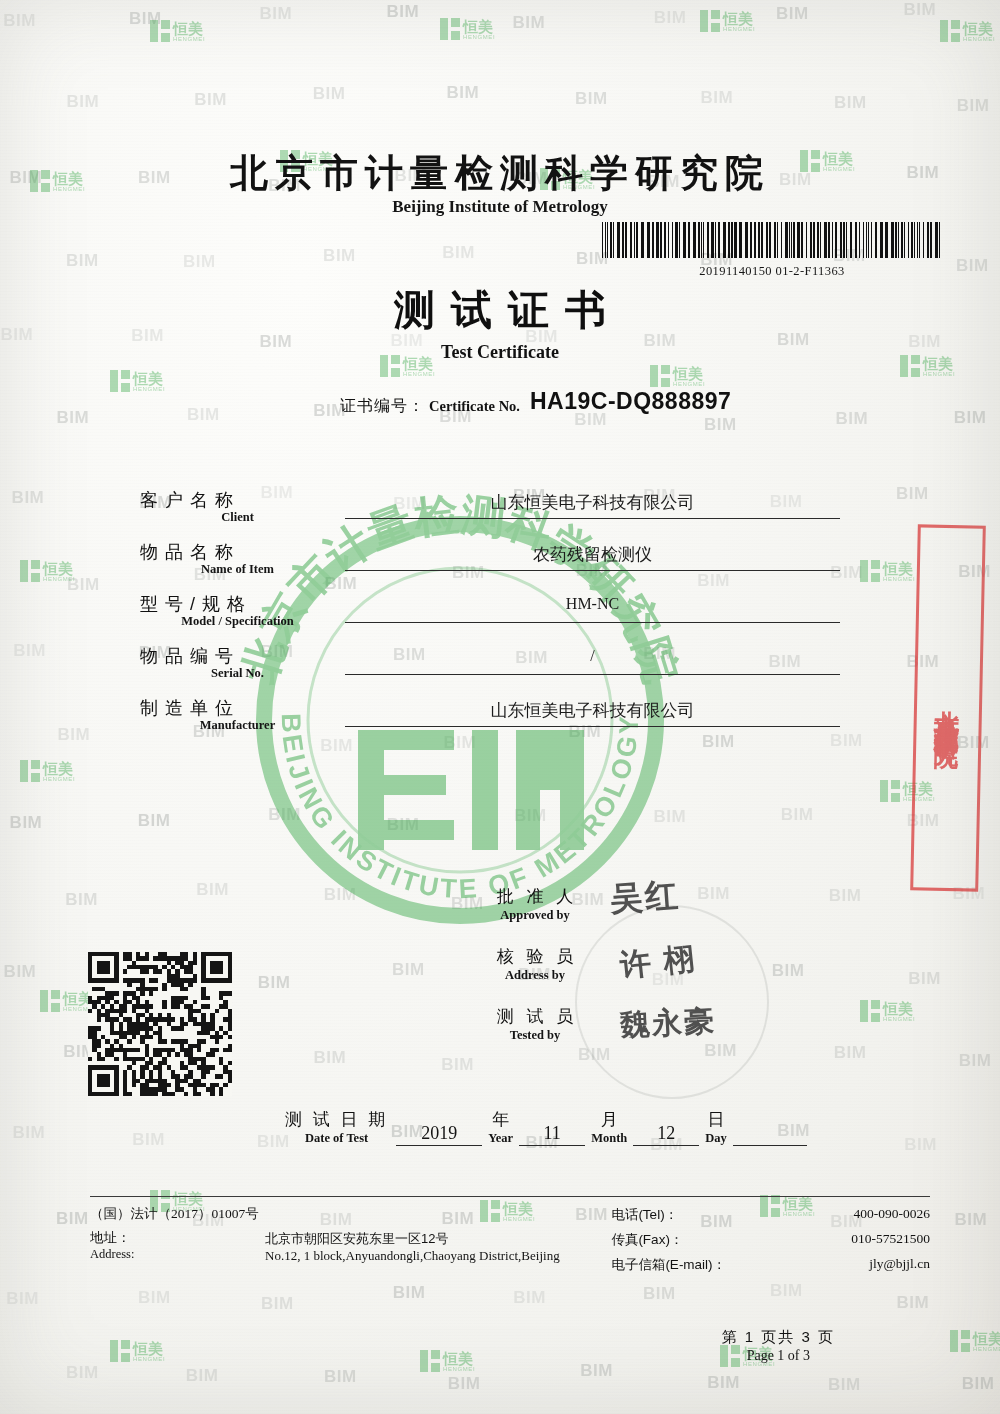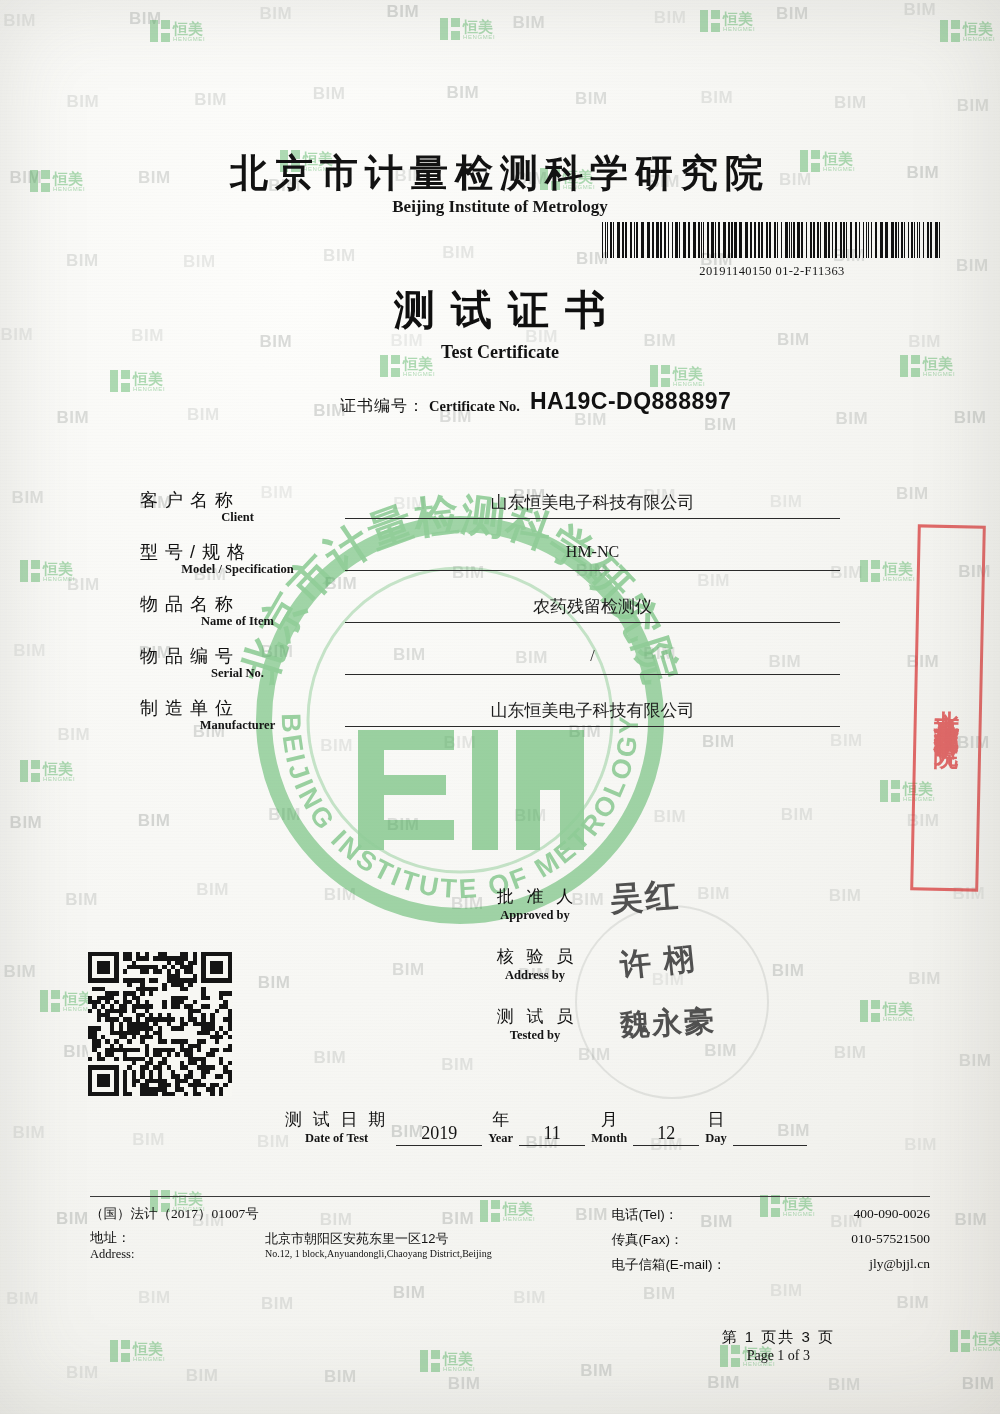--- a/index.html
+++ b/index.html
@@ -456,21 +456,21 @@
     color: #131313;
     padding-top: 1px;
   }
   .fl-val .cn2 {
     font-family: "Liberation Sans", sans-serif;
     font-size: 13px;
     display: block;
   }
   .fl-val .en2 {
     font-family: "Liberation Serif", serif;
-    font-size: 10px;
+    font-size: 13px;
     display: block;
   }
   #footer-right {
     width: 330px;
     padding-top: 2px;
   }
   .fr-row {
     display: flex;
     justify-content: space-between;
     margin-bottom: 7px;
@@ -1033,33 +1033,33 @@
       <div class="field-row">
         <div class="field-label">
           <span class="cn">客 户 名 称</span>
           <span class="en">Client</span>
         </div>
         <div class="field-line"></div>
         <div class="field-value">山东恒美电子科技有限公司</div>
       </div>
       <div class="field-row">
         <div class="field-label">
+          <span class="cn">物 品 名 称</span>
+          <span class="en">Name of Item</span>
+        </div>
+        <div class="field-line"></div>
+        <div class="field-value">农药残留检测仪</div>
+      </div>
+      <div class="field-row">
+        <div class="field-label">
           <span class="cn">型 号 / 规 格</span>
           <span class="en">Model / Specification</span>
         </div>
         <div class="field-line"></div>
         <div class="field-value lat">HM-NC</div>
-      </div>
-      <div class="field-row">
-        <div class="field-label">
-          <span class="cn">物 品 名 称</span>
-          <span class="en">Name of Item</span>
-        </div>
-        <div class="field-line"></div>
-        <div class="field-value">农药残留检测仪</div>
       </div>
       <div class="field-row">
         <div class="field-label">
           <span class="cn">物 品 编 号</span>
           <span class="en">Serial No.</span>
         </div>
         <div class="field-line"></div>
         <div class="field-value lat">/</div>
       </div>
       <div class="field-row">

